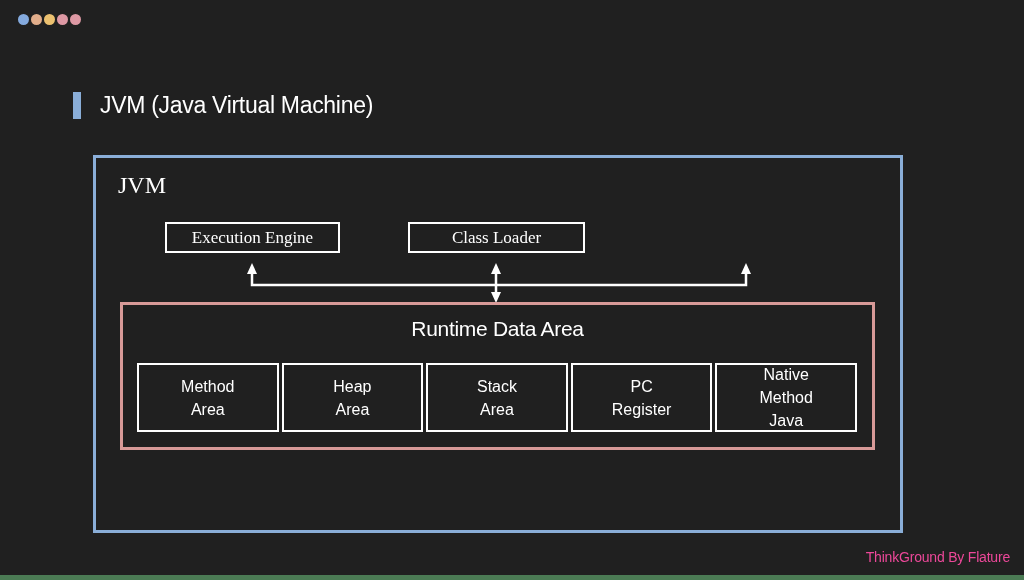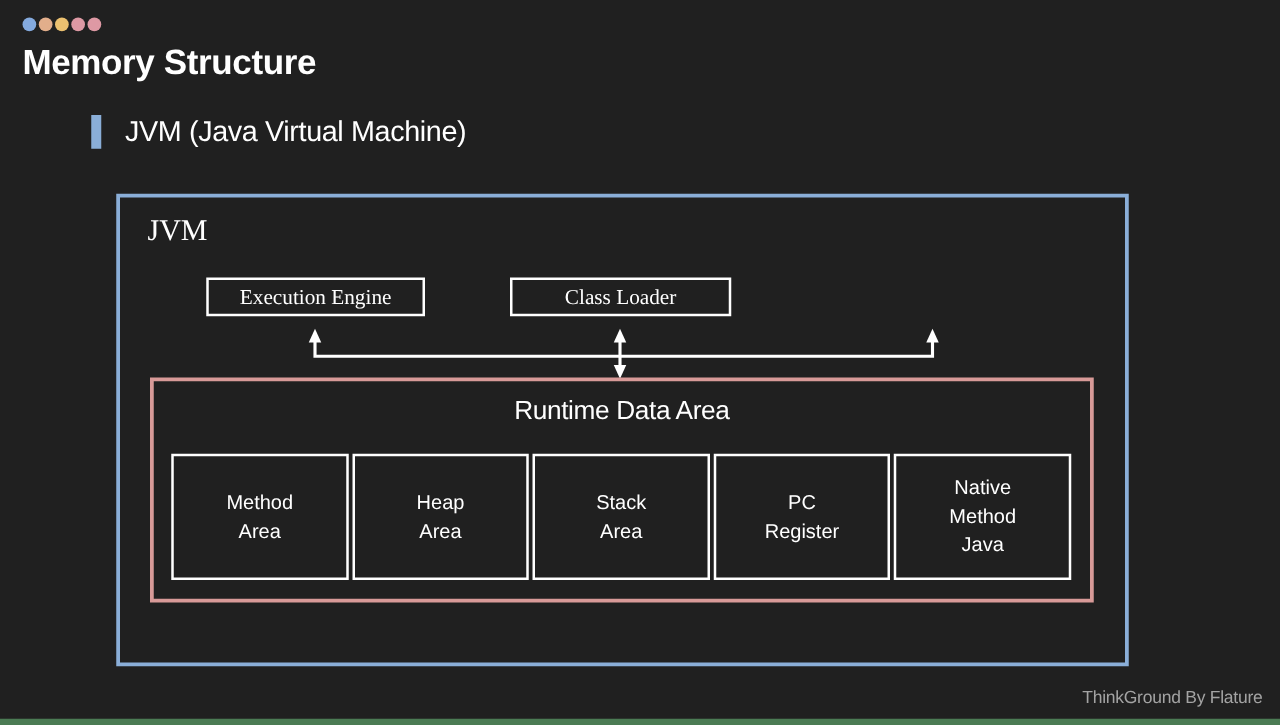--- a/index.html
+++ b/index.html
@@ -51,59 +51,58 @@
     font-size:17px;white-space:nowrap;font-family:Liberation Serif, serif;
   }
   .comp-ee{left:69px;width:175px;}
   .comp-cl{left:312px;width:177px;text-align:center;}
   .comp-gc{left:557px;width:187px;}
 
   .connectors{position:absolute;left:0;top:0;width:804px;height:372px;}
 
   
   .runtime-box{
-    position:absolute;left:24px;top:144px;width:755px;height:180px;
+    position:absolute;left:24px;top:144px;width:755px;height:148px;
     border:3px solid var(--runtime-border);
   }
   .runtime-title{
     position:absolute;left:0;right:0;top:12px;text-align:center;
     font-size:21px;font-weight:500;letter-spacing:-0.3px;
   }
   .runtime-sections{
     position:absolute;left:14px;right:15px;top:58px;bottom:15px;
     display:flex;gap:3px;
   }
   .section-box{
     flex:1;border:2.5px solid var(--box-border);
     display:flex;align-items:center;justify-content:center;
     text-align:center;font-size:16px;line-height:23px;
     white-space:pre-line;
   }
 
   
   .footer-credit{
     position:absolute;right:14px;top:549px;
-    font-size:14px;color:#a3a3a3;letter-spacing:-0.2px;
+    font-size:14px;color:#ec4899;letter-spacing:-0.2px;
   }
   .bottom-strip{position:absolute;left:0;right:0;bottom:0;height:5px;background:var(--bottom-strip);}
 </style>
 </head>
 <body>
 
 <div class="slide">
 
   <div class="dots">
       <span class="dot" style="background: rgb(132, 170, 222);"></span>
       <span class="dot" style="background: rgb(226, 174, 139);"></span>
       <span class="dot" style="background: rgb(236, 193, 112);"></span>
       <span class="dot" style="background: rgb(222, 153, 164);"></span>
       <span class="dot" style="background: rgb(222, 153, 164);"></span>
     </div>
 
-  <div class="page-title">Memory Structure</div>
 
   <div class="subtitle">
     <span class="accent-bar"></span>
     <span class="subtitle-text">JVM (Java Virtual Machine)</span>
   </div>
 
   <div class="jvm-box">
     <div class="jvm-label">JVM</div>
 
     <div class="component-box comp-ee">

